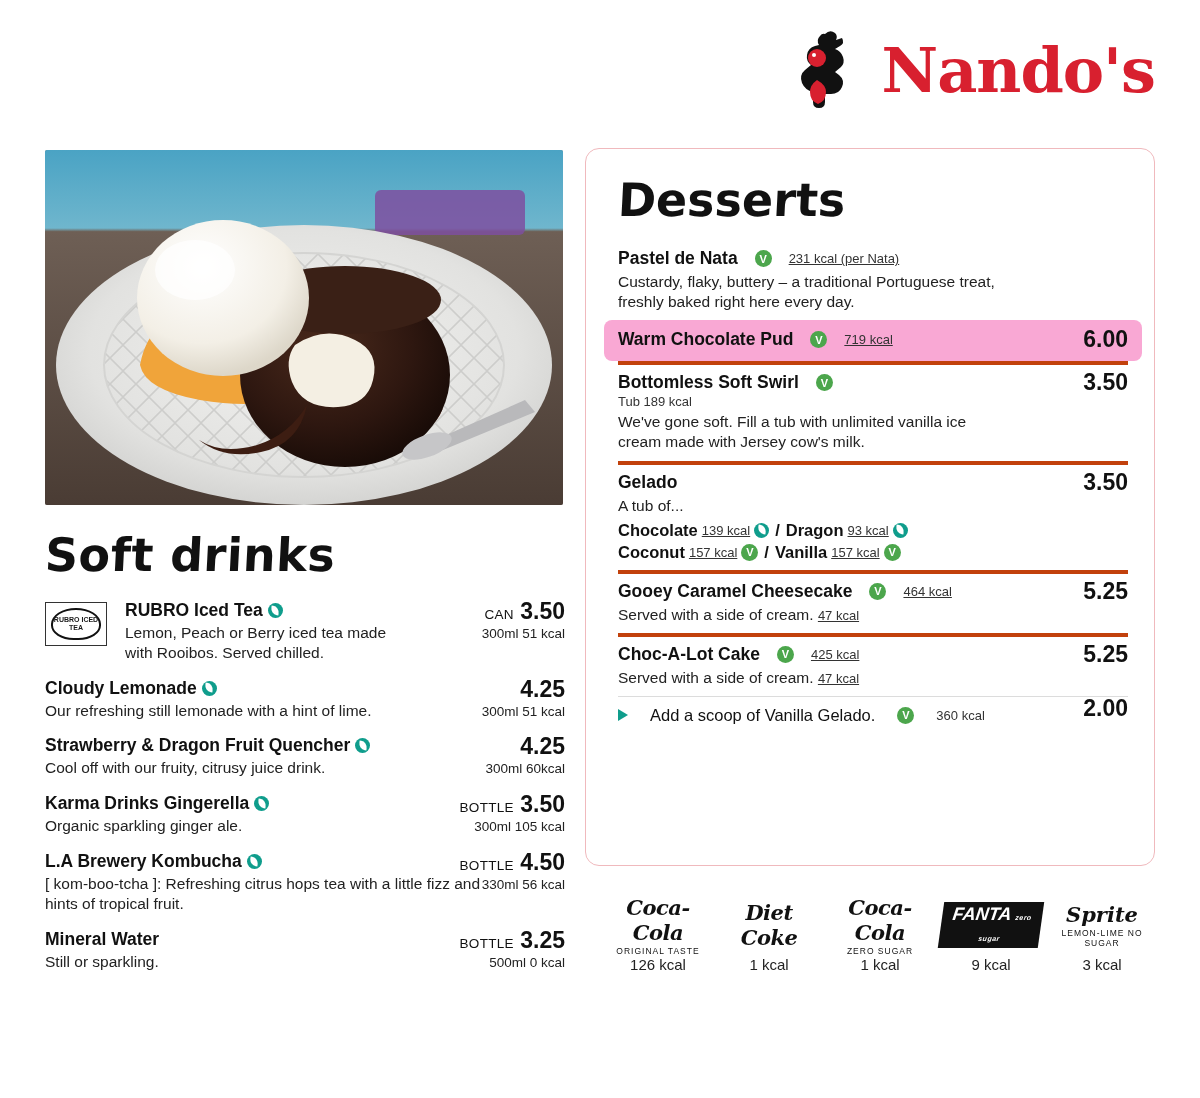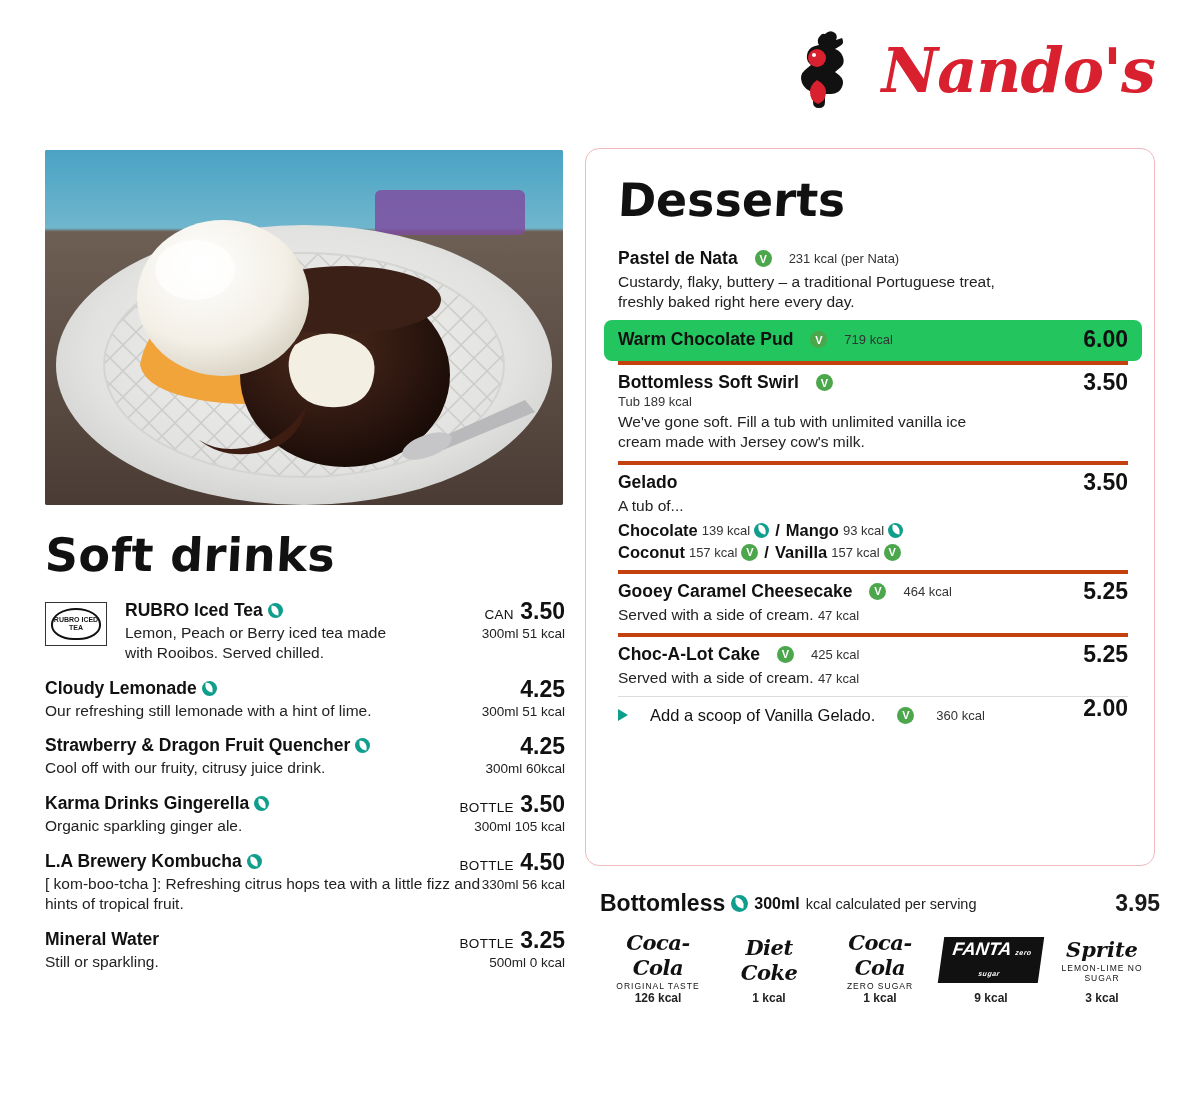--- a/index.html
+++ b/index.html
@@ -14,21 +14,21 @@
   }
 
   
   .logo-wrap {
     position:absolute; top:28px; right:45px;
     display:flex; align-items:center; gap:14px;
   }
   .logo-mark { width:72px; height:86px; position:relative; }
   .logo-word {
     font-family:"DejaVu Serif", serif;
-    font-weight:bold; font-style:italic;
+    font-weight:bold; 
     font-size:62px; color:#d8202f; letter-spacing:-1px;
     line-height:1;
   }
 
   
   .photo {
     position:absolute; left:45px; top:150px; width:518px; height:355px;
     border-radius:2px; overflow:hidden;
     background:#8f8d8b;
   }
@@ -97,31 +97,31 @@
     position:relative; padding:7px 0 8px 0;
     border-top:4px solid #c2410c;
   }
   .dessert:first-of-type { border-top:none; }
   .dessert .name {
     font-size:17.5px; font-weight:bold; color:#111;
     display:flex; align-items:center; gap:17px; flex-wrap:wrap;
     padding-right:130px;
   }
   .dessert .kcal {
-    font-size:13px; font-weight:normal; color:#333;
+    font-size:13px; font-weight:normal; color:#333;text-decoration:underline;
   }
   .dessert .desc {
     font-size:15.5px; line-height:1.3; color:#222; margin-top:3px;
     padding-right:120px;
   }
   .dessert .subkcal { font-size:13px; color:#333; margin-top:1px; }
   .dessert .price-block { top:4px; right:0; }
 
   .highlight {
-    background:#22c55e;
+    background:#f9a8d4;
     border-radius:8px;
     margin:0 -14px;
     padding:9px 14px 11px 14px;
     border-top:none;
   }
   .highlight .name, .highlight .desc { padding-right:110px; }
   .highlight .price-block { right:14px; top:6px; }
 
   .gelado-flavours { margin-top:5px; }
   .gelado-flavours .line {
@@ -154,21 +154,21 @@
     padding-bottom:8px;
   }
   .bl-head .title { font-size:23px; font-weight:bold; color:#111; }
   .bl-head .ml { font-size:16px; font-weight:bold; color:#111; }
   .bl-head .note { font-size:14.5px; color:#222; }
   .bl-head .price { position:absolute; right:0; top:0; font-size:23px; font-weight:bold; }
 
   .bl-brands { display:flex; justify-content:space-between; margin-top:12px; padding:0 8px; }
   .bl-brand { width:100px; text-align:center; }
   .bl-brand .mark { height:46px; display:flex; align-items:center; justify-content:center; }
-  .bl-brand .kcal { font-size:12px; color:#222; margin-top:8px;font-weight:bold; }
+  .bl-brand .kcal { font-size:15px; color:#222; margin-top:8px; }
 
   .coke-script {
     font-family:"DejaVu Serif", serif; font-style:italic; font-weight:bold;
     font-size:21px; color:#111; letter-spacing:-0.5px;
   }
   .coke-sub { font-size:8.5px; letter-spacing:1px; color:#111; margin-top:1px; }
   .fanta-box {
     background:#111; color:#fff; font-weight:bold; font-size:18px;
     padding:2px 8px; transform:skewX(-8deg); font-style:italic;
     display:inline-block;
@@ -376,21 +376,21 @@
     <div class="name">
       <span>Gelado</span>
     </div>
     <div class="desc">A tub of...</div>
     <div class="gelado-flavours">
       <div class="line">
         <span>Chocolate</span>
         <span class="kcal">139 kcal</span>
         <span class="badge leaf leaf-sm"></span>
         <span class="sep">/</span>
-        <span>Mango</span>
+        <span>Dragon</span>
         <span class="kcal">93 kcal</span>
         <span class="badge leaf leaf-sm"></span>
       </div>
       <div class="line">
         <span>Coconut</span>
         <span class="kcal">157 kcal</span>
         <span class="badge v">V</span>
         <span class="sep">/</span>
         <span>Vanilla</span>
         <span class="kcal">157 kcal</span>
@@ -437,27 +437,20 @@
     <span class="txt">Add a scoop of Vanilla Gelado.</span>
     <span class="badge v">V</span>
     <span class="kcal">360 kcal</span>
     <span class="price-block">
       <span class="price-main">2.00</span>
     </span>
   </div>
 </section>
 
 <section class="bottomless">
-  <div class="bl-head">
-    <span class="title">Bottomless</span>
-    <span class="badge leaf"></span>
-    <span class="ml">300ml</span>
-    <span class="note">kcal calculated per serving</span>
-    <span class="price">3.95</span>
-  </div>
 
   <div class="bl-brands">
     <div class="bl-brand">
       <div class="mark">
         <div>
           <div class="coke-script">Coca-Cola</div>
           <div class="coke-sub">ORIGINAL TASTE</div>
         </div>
       </div>
       <div class="kcal">126 kcal</div>

